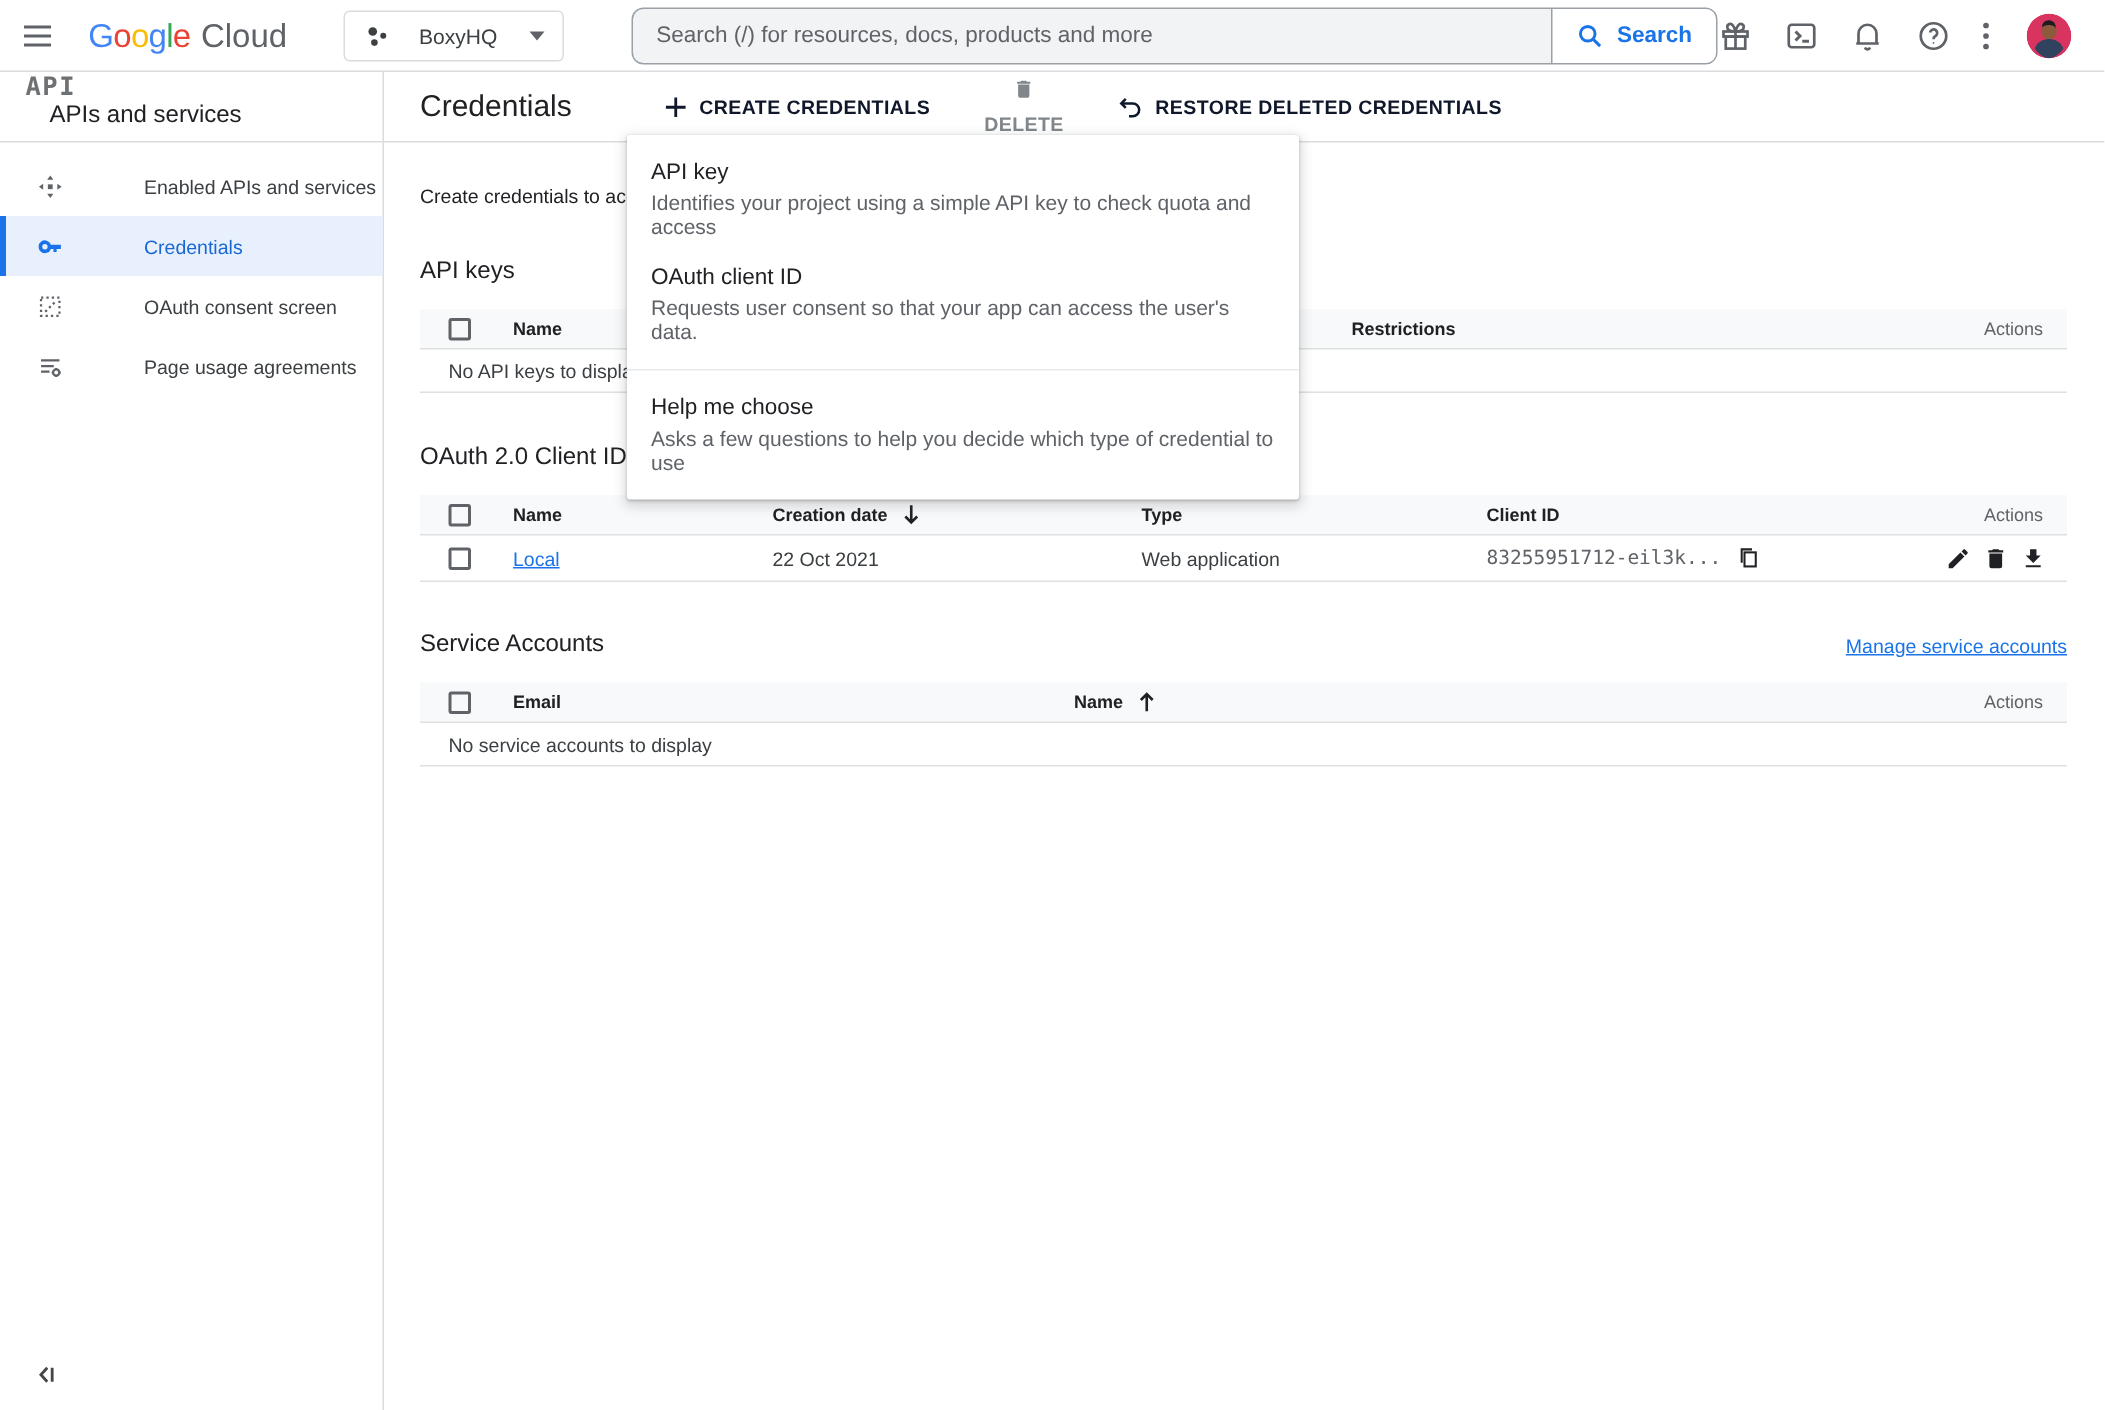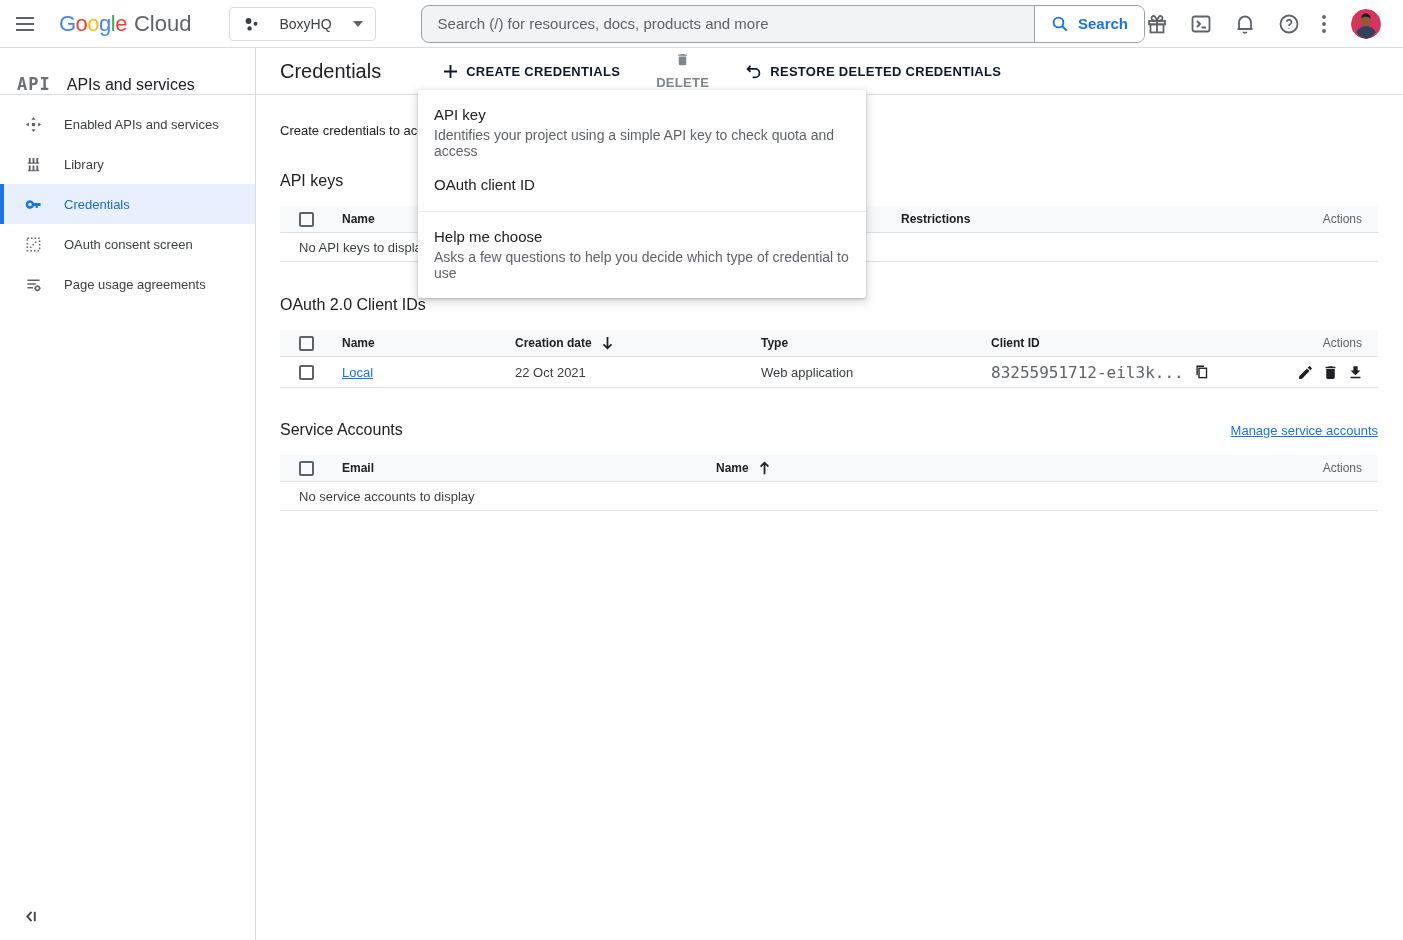--- a/index.html
+++ b/index.html
@@ -28,27 +28,27 @@
   .search-btn { display:flex; align-items:center; gap:9px; background:#fff; padding:0 16px;
     border:none; border-left:1px solid #9aa0a6; color:#1a73e8; font-size:15px; font-weight:bold;
     cursor:pointer; font-family:"Liberation Sans",sans-serif; }
   .top-icons { margin-left:auto; display:flex; align-items:center; gap:20px; }
   .avatar { width:30px; height:30px; border-radius:50%; overflow:hidden; cursor:pointer;
     margin-left:4px; display:block; }
 
   
   .app-body { display:flex; height:892px; }
   .sidebar { width:256px; border-right:1px solid #dadce0; display:flex; flex-direction:column; background:#fff; }
-  .sb-head { height:47px; display:flex; align-items:flex-end; padding-left:17px; border-bottom:1px solid #dadce0; }
+  .sb-head { height:47px; display:flex; align-items:flex-start; padding-left:17px; border-bottom:1px solid #dadce0;flex-direction:column; }
   .sb-glyph { font-family:"DejaVu Sans Mono",monospace; font-weight:bold; font-size:17px;
     color:#6e7preserve3; color:#6d7174; letter-spacing:1px; }
   .sb-title { margin-left:16px; font-size:16px; color:#202124; }
   .nav { padding-top:9px; }
   .nav-item { height:40px; display:flex; align-items:center; padding-left:25px; cursor:pointer;
-    font-size:13px; color:#3c4043; }
+    font-size:13px; color:#3c4043;gap:32px; }
   .nav-item .nico { width:17px; display:flex; color:#5f6368; }
   .nav-item .nlabel { margin-left:22px; }
   .nav-item.sel { background:#e8f0fe; color:#1967d2; border-left:4px solid #1a73e8; padding-left:21px; }
   .nav-item.sel .nico { color:#1a73e8; }
   .sb-foot { margin-top:auto; padding:0 0 16px 24px; }
   .collapse-btn { color:#444746; }
 
   
   .main { flex:1; position:relative; background:#fff; }
   .main-head { height:47px; display:flex; align-items:center; padding-left:24px; border-bottom:1px solid #dadce0; }
@@ -74,21 +74,21 @@
   .tbl-svc  .trow { grid-template-columns:62px 374px 1fr 84px; }
   .tdata { height:31px; color:#3c4043; }
   .cell-cb { padding-left:19px; }
   .cb { width:15px; height:15px; border:2px solid #5f6368; border-radius:2px; cursor:pointer; }
   .actions-h { color:#5f6368; font-weight:normal; text-align:right; padding-right:16px; }
   .sort { display:inline-flex; align-items:center; gap:9px; }
   .sort svg { color:#202124; }
   .empty-row { grid-column:1 / -1; padding-left:19px; height:28px; display:flex; align-items:center; color:#3c4043; }
   .link { color:#1a73e8; text-decoration:underline; cursor:pointer; }
   .cid-cell { display:flex; align-items:center; gap:10px; }
-  .mono { font-family:"DejaVu Sans Mono",monospace; font-size:16px; color:#5f6368;text-align:right; }
+  .mono { font-family:"DejaVu Sans Mono",monospace; font-size:13px; color:#5f6368;text-align:right; }
   .copy-btn { color:#202124; display:flex; cursor:pointer; background:none; border:none; }
   .act-cell { display:flex; justify-content:flex-end; gap:8px; padding-right:14px; }
   .act-btn { color:#202124; display:flex; cursor:pointer; background:none; border:none; }
 
   
   .menu { position:absolute; left:162px; top:42px; width:448px; background:#fff; z-index:60;
     padding:8px 0; border-radius:2px;
     box-shadow:0 1px 2px rgba(60,64,67,.3), 0 3px 8px 2px rgba(60,64,67,.18); }
   .menu-item { padding:7px 16px 9px; cursor:pointer; }
   .mi-title { font-size:15px; color:#202124; line-height:19px; }
@@ -193,29 +193,20 @@
     <div class="nav">
       <div class="nav-item">
         <span class="nico">
           <svg width="17" height="17" viewBox="0 0 18 18" fill="currentColor">
             <path d="M9 1l2.2 3H6.8L9 1zM9 17l-2.2-3h4.4L9 17zM1 9l3-2.2v4.4L1 9zM17 9l-3 2.2V6.8L17 9z"></path>
             <rect x="7.3" y="7.3" width="3.4" height="3.4"></rect>
           </svg>
         </span>
         <span class="nlabel">Enabled APIs and services</span>
       </div>
-      <div class="nav-item">
-        <span class="nico">
-          <svg width="17" height="17" viewBox="0 0 18 18" fill="currentColor">
-            <path d="M4 2h2v5H4zM8 2h2v5H8zM12 2h2v5h-2zM3 7h12v1.2H3z"></path>
-            <path d="M4 10h2v5H4zM8 10h2v5H8zM12 10h2v5h-2zM3 15h12v1.2H3z"></path>
-          </svg>
-        </span>
-        <span class="nlabel">Library</span>
-      </div>
       <div class="nav-item sel">
         <span class="nico">
           <svg width="17" height="17" viewBox="0 0 24 24" fill="currentColor">
             <path d="M12.65 10A6 6 0 1 0 12.65 14H15v3h3v-3h4v-4H12.65zM7 14.5A2.5 2.5 0 1 1 7 9.5a2.5 2.5 0 0 1 0 5z"></path>
           </svg>
         </span>
         <span class="nlabel">Credentials</span>
       </div>
       <div class="nav-item">
         <span class="nico">
@@ -372,20 +363,21 @@
       </div>
     </div>
 
     <div class="menu">
       <div class="menu-item">
         <div class="mi-title">API key</div>
         <div class="mi-desc">Identifies your project using a simple API key to check quota and access</div>
       </div>
       <div class="menu-item">
         <div class="mi-title">OAuth client ID</div>
+        <div class="mi-desc">Requests user consent so that your app can access the user's data.</div>
       </div>
       <div class="menu-div"></div>
       <div class="menu-item">
         <div class="mi-title">Help me choose</div>
         <div class="mi-desc">Asks a few questions to help you decide which type of credential to use</div>
       </div>
     </div>
   </div>
 </div>
 

